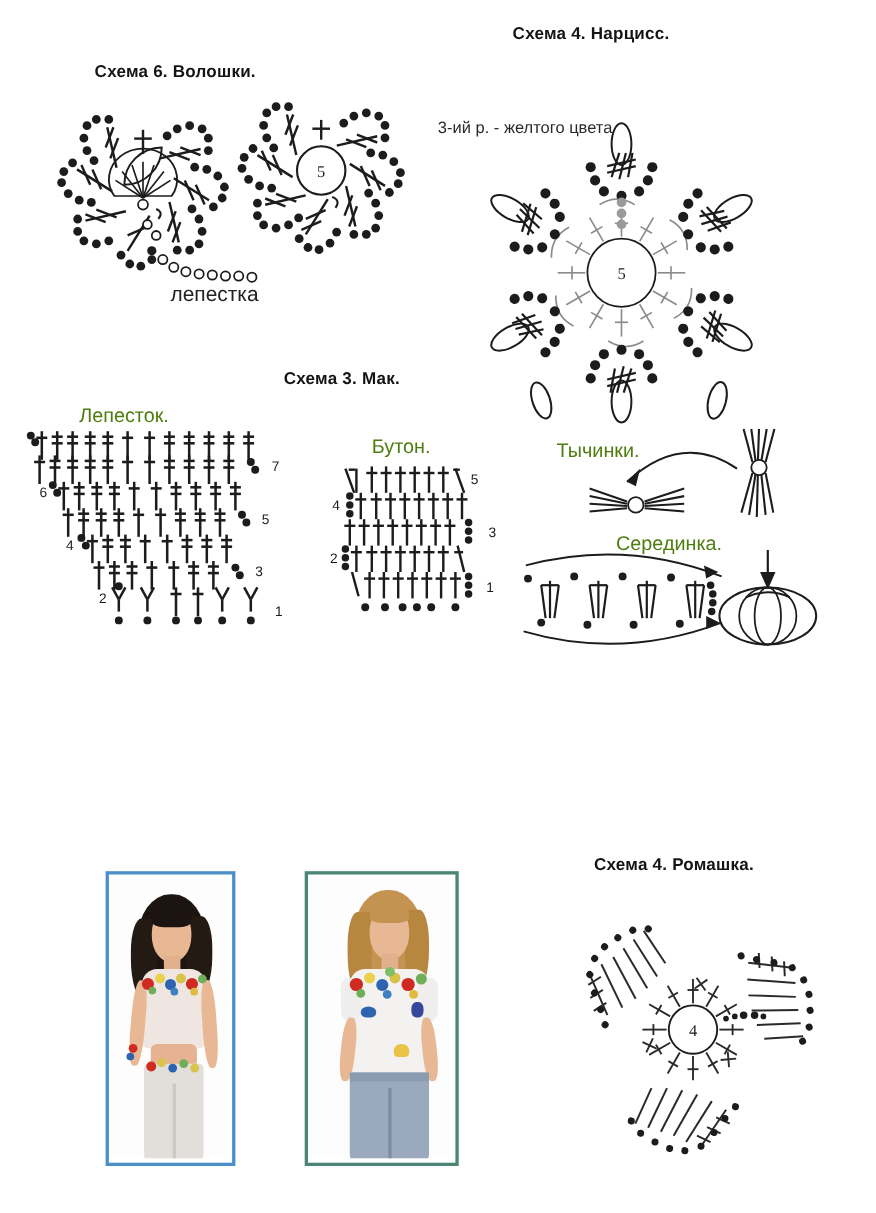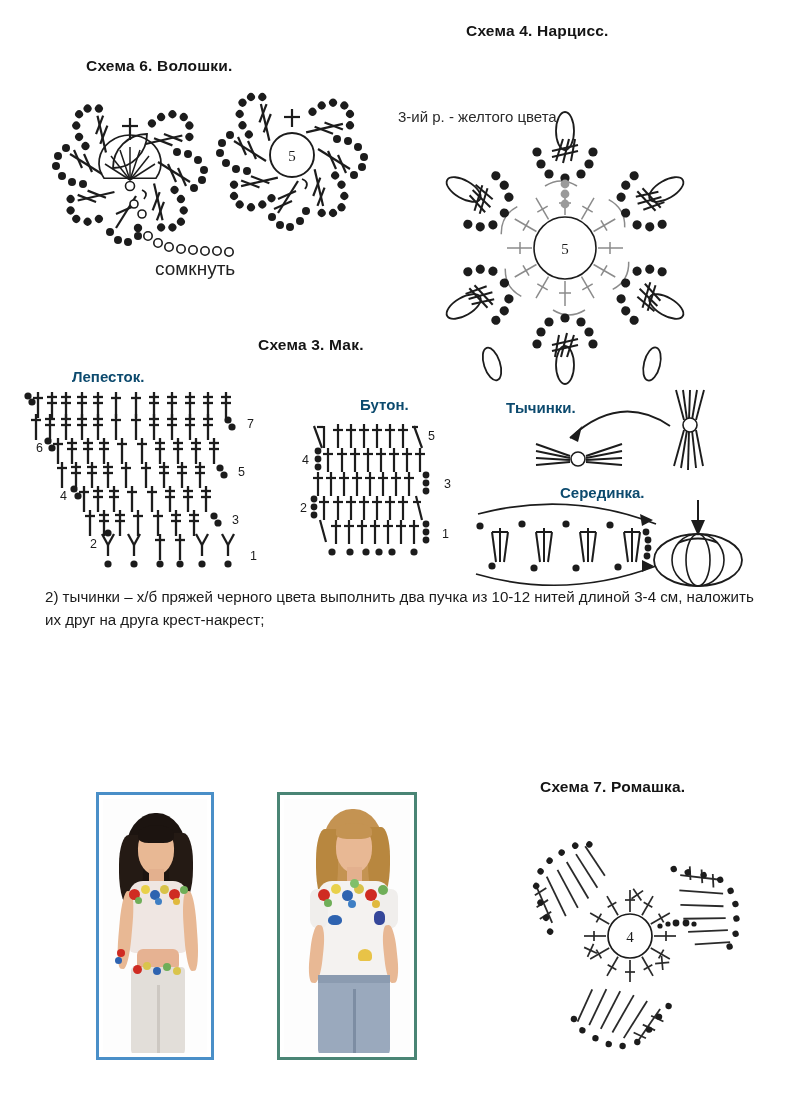--- a/index.html
+++ b/index.html
@@ -16,23 +16,23 @@
   .abs{position:absolute;}
 
   .scheme-title{
     font-weight:bold;
     font-size:15.5px;
     letter-spacing:.2px;
     color:#141414;
     white-space:nowrap;
   }
   .sub-title{
-    font-weight:bold;
-    font-size:15px;
-    color:#0c4a6e;
+    font-weight:normal;
+    font-size:18px;
+    color:#4d7c0f;
     white-space:nowrap;
   }
   .color-note{
     font-size:15px;
     line-height:20px;
     color:#2a2a2a;
     white-space:nowrap;
   }
   .plain-label{
     font-size:16px;
@@ -323,21 +323,21 @@
                 <circle class="dot" cx="-8" cy="-34" r="4"></circle>
             <circle class="dot" cx="-14" cy="-24" r="4"></circle>
                 <circle class="dot" cx="-16" cy="-13" r="4"></circle>
           </g>
             </g>
         </g>
       </g>
     </svg>
   </div>
 
-  <div class="abs plain-label" style="left:155px;top:258px;font-size:19px;">сомкнуть</div>
+  <div class="abs plain-label" style="left:155px;top:258px;font-size:19px;">лепестка</div>
 
   <div class="svg-layer" style="left:400px;top:100px;">
     <svg width="330" height="300">
       <g transform="translate(165,148)">
 
         <circle class="st" stroke-width="1.6" cx="0" cy="0" r="31" fill="#fff"></circle>
         <text class="ringtxt" x="0" y="6" text-anchor="middle" font-size="17">5</text>
 
         <g stroke="#8b8b8b" stroke-width="1.5" fill="none">
           <g>
@@ -537,21 +537,21 @@
           <circle cx="0" cy="-44" r="4.4"></circle>
           <circle cx="0" cy="-54" r="4.4"></circle>
           <circle cx="0" cy="-64" r="4.4"></circle>
         </g>
       </g>
     </svg>
   </div>
 
   <div class="abs scheme-title" style="left:258px;top:336px;">Схема 3. Мак.</div>
   <div class="abs sub-title" style="left:72px;top:368px;">Лепесток.</div>
-  <div class="abs sub-title" style="left:338px;top:396px;margin-left:22px;">Бутон.</div>
+  <div class="abs sub-title" style="left:338px;top:396px;">Бутон.</div>
   <div class="abs sub-title" style="left:506px;top:399px;text-align:right;">Тычинки.</div>
   <div class="abs sub-title" style="left:560px;top:484px;">Серединка.</div>
 
   <div class="svg-layer" style="left:18px;top:386px;">
     <svg width="290" height="190">
       <defs>
 
         <g id="dtr">
           <line class="st" stroke-width="2.3" x1="0" y1="0" x2="0" y2="26"></line>
           <line class="st" stroke-width="2.3" x1="-5" y1="5" x2="5" y2="5"></line>
@@ -1084,24 +1084,23 @@
       <g transform="translate(228,200)">
         <ellipse class="st" stroke-width="1.8" cx="0" cy="0" rx="44" ry="26"></ellipse>
         <ellipse class="st" stroke-width="1.6" cx="0" cy="0" rx="26" ry="26"></ellipse>
         <ellipse class="st" stroke-width="1.6" cx="0" cy="0" rx="12" ry="26"></ellipse>
         <path class="st" stroke-width="1.8" d="M -20 -17 q 20 -9 40 0"></path>
       </g>
     </svg>
   </div>
 
   <div class="instructions">
-    <p>2) тычинки – х/б пряжей черного цвета выполнить два пучка из 10-12 нитей длиной 3-4 см, наложить их друг на друга крест-накрест;</p>
   </div>
 
-  <div class="abs scheme-title" style="left:540px;top:778px;">Схема 7. Ромашка.</div>
+  <div class="abs scheme-title" style="left:540px;top:778px;">Схема 4. Ромашка.</div>
 
   <div class="svg-layer" style="left:470px;top:810px;">
     <svg width="320" height="290">
       <g transform="translate(160,126)">
 
         <circle class="st" stroke-width="1.7" cx="0" cy="0" r="22" fill="#fff"></circle>
         <text class="ringtxt" x="0" y="6" text-anchor="middle" font-size="16">4</text>
 
         <g stroke="#2a2a2a" stroke-width="1.7" fill="none">
           <g>

